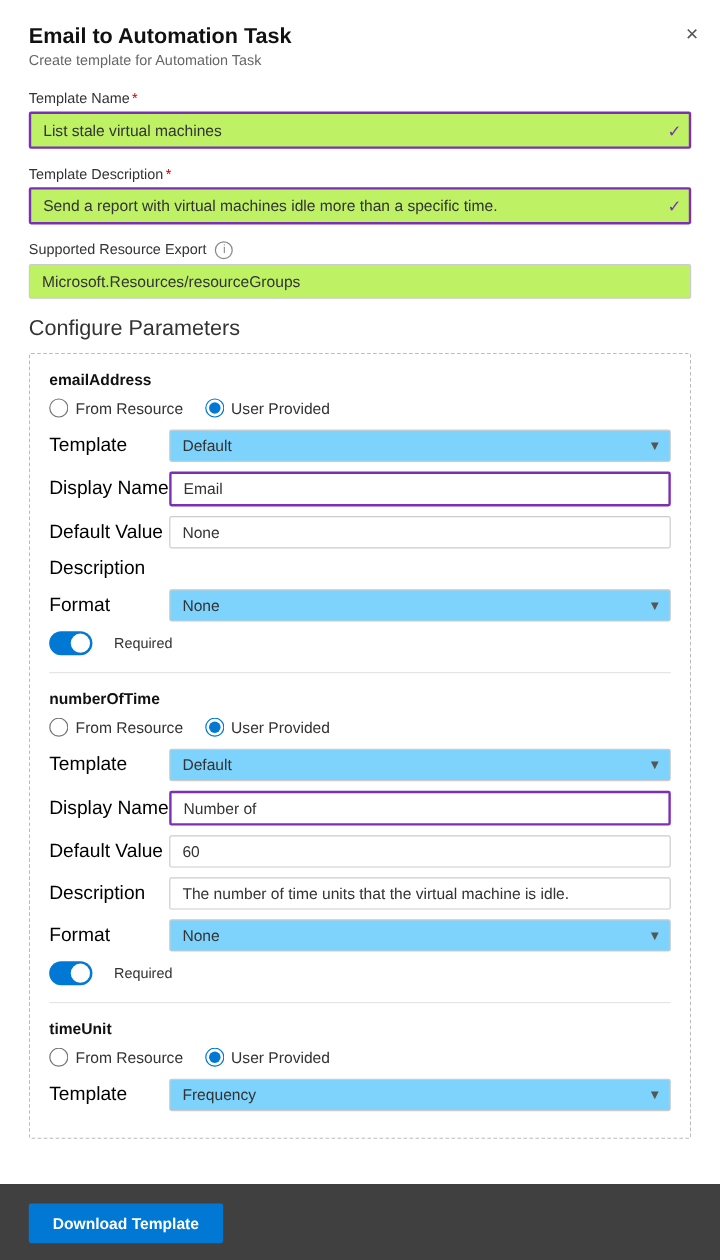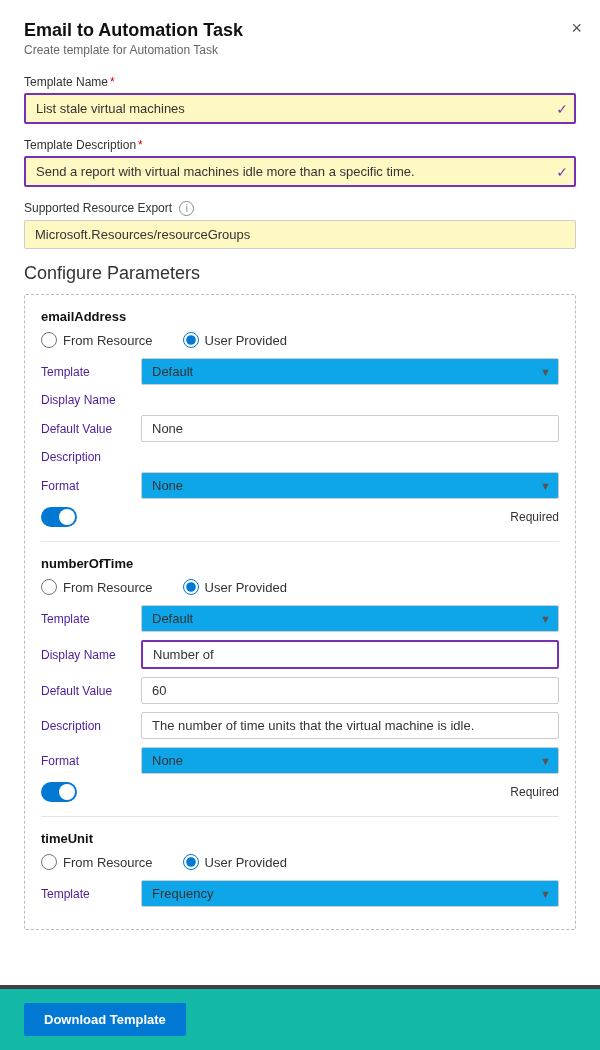--- a/index.html
+++ b/index.html
@@ -52,21 +52,21 @@
       margin-bottom: 14px;
     }
     .text-input {
       width: 100%;
       border: 1px solid #ccc;
       border-radius: 2px;
       padding: 6px 30px 6px 10px;
       font-size: 13px;
       color: #333;
       outline: none;
-      background: #fef9c3;
+      background: #bef264;
     }
     .text-input.active-border {
       border-color: #7b2fb5;
       border-width: 2px;
     }
     .text-input-wrapper {
       position: relative;
     }
     .text-input-wrapper .check-icon {
       position: absolute;
@@ -112,21 +112,21 @@
     }
     .param-name {
       font-size: 13px;
       font-weight: 600;
       color: #111;
       margin-bottom: 8px;
     }
     .radio-row {
       display: flex;
       align-items: center;
-      gap: 30px;
+      gap: 18px;
       margin-bottom: 10px;
     }
     .radio-option {
       display: flex;
       align-items: center;
       gap: 6px;
       font-size: 13px;
       cursor: pointer;
     }
     .radio-option input[type="radio"] {
@@ -134,39 +134,39 @@
       width: 16px;
       height: 16px;
     }
     .form-row {
       display: flex;
       align-items: center;
       margin-bottom: 8px;
     }
     .form-row-label {
       width: 100px;
-      font-size: 12px;
-      color: #4c1d95;
+      font-size: 16px;
+      color: #000000;
       flex-shrink: 0;
     }
     .form-row-input {
       flex: 1;
     }
     .select-wrapper {
       position: relative;
       flex: 1;
     }
     .select-input {
       width: 100%;
       border: 1px solid #ccc;
       border-radius: 2px;
       padding: 5px 28px 5px 10px;
       font-size: 13px;
       color: #333;
-      background: #0ea5e9;
+      background: #7dd3fc;
       appearance: none;
       -webkit-appearance: none;
       cursor: pointer;
     }
     .select-arrow {
       position: absolute;
       right: 8px;
       top: 50%;
       transform: translateY(-50%);
       pointer-events: none;
@@ -193,21 +193,20 @@
       color: #333;
       background: #fff;
       outline: none;
     }
     .toggle-row {
       display: flex;
       align-items: center;
       gap: 18px;
       margin-top: 8px;
       margin-bottom: 2px;
-      justify-content: space-between;
     }
     .toggle {
       width: 36px;
       height: 20px;
       background: #0078d4;
       border-radius: 10px;
       position: relative;
       display: inline-block;
       flex-shrink: 0;
     }
@@ -223,22 +222,22 @@
     }
     .toggle-label {
       font-size: 12px;
       color: #333;
     }
     .bottom-bar {
       position: fixed;
       bottom: 0;
       left: 0;
       width: 600px;
-      background: #14b8a6;
-      border-top: 4px solid #404040;
+      background: #404040;
+      border-top: 2px solid #404040;
       padding: 14px 24px;
     }
     .download-btn {
       background: #0078d4;
       color: #fff;
       border: none;
       border-radius: 2px;
       padding: 9px 20px;
       font-size: 13px;
       font-weight: 600;
@@ -310,20 +309,21 @@
               <select class="select-input">
                 <option>Default</option>
                 <option>Frequency</option>
                 <option>None</option>
               </select>
               <span class="select-arrow">▼</span>
             </div>
           </div>
           <div class="form-row">
             <div class="form-row-label">Display Name</div>
+            <input class="display-input form-row-input" type="text" value="Email" style="">
           </div>
           <div class="form-row">
             <div class="form-row-label">Default Value</div>
             <input class="plain-input form-row-input" type="text" value="None" style="">
           </div>
           <div class="form-row">
             <div class="form-row-label">Description</div>
           </div>
           <div class="form-row">
             <div class="form-row-label">Format</div>

